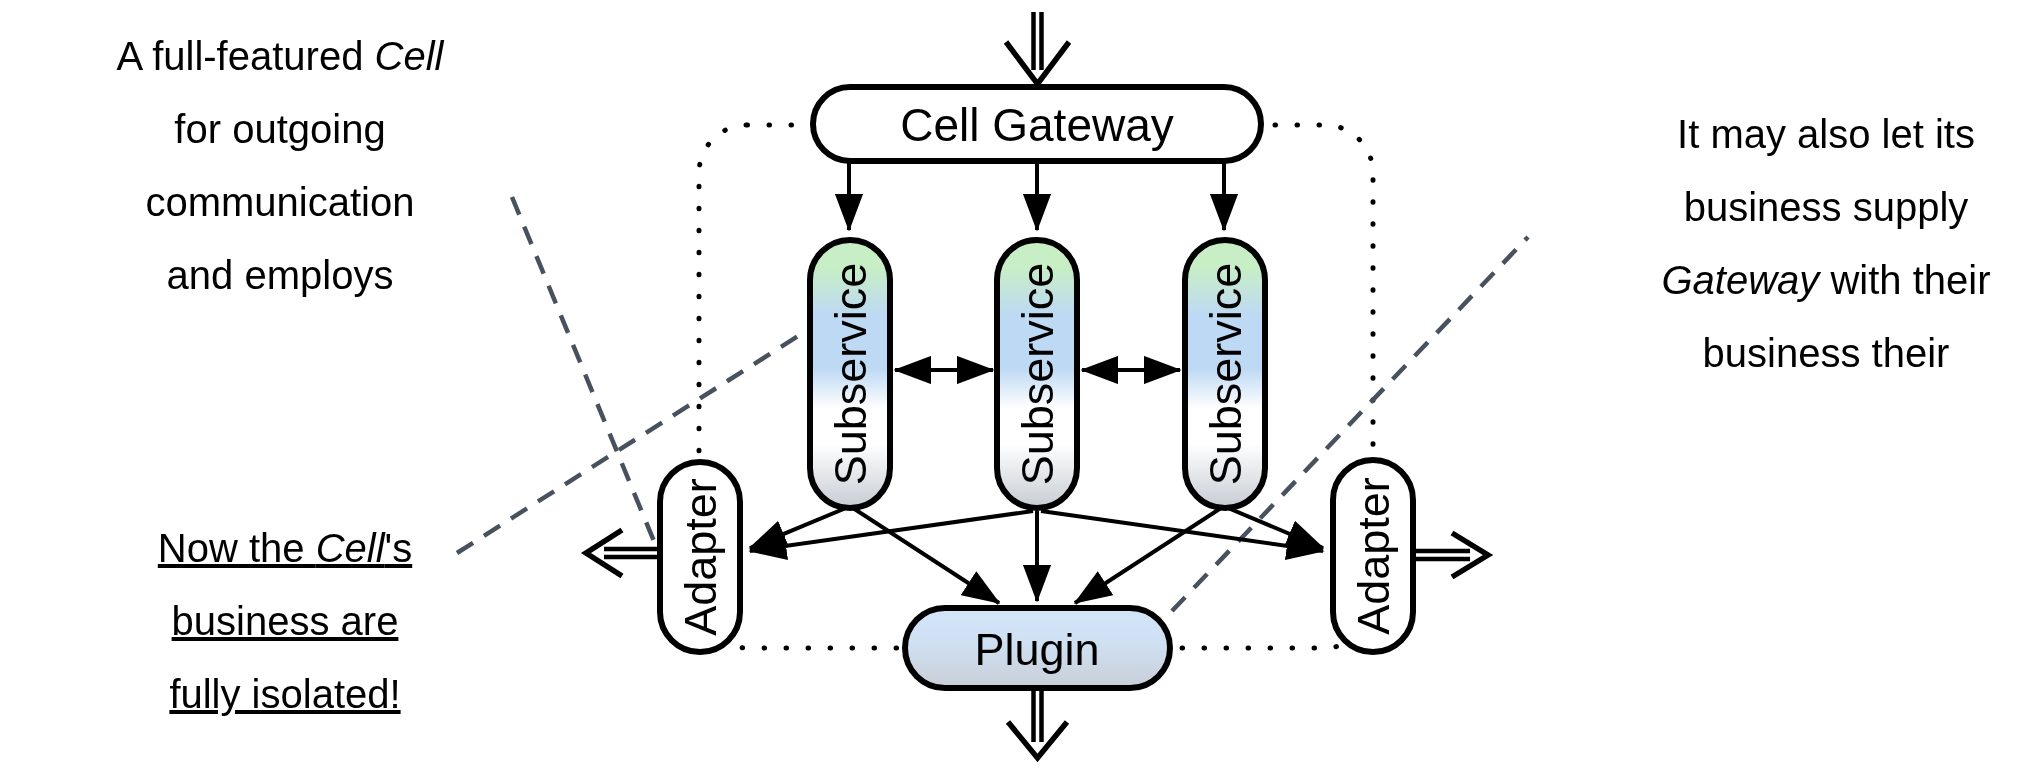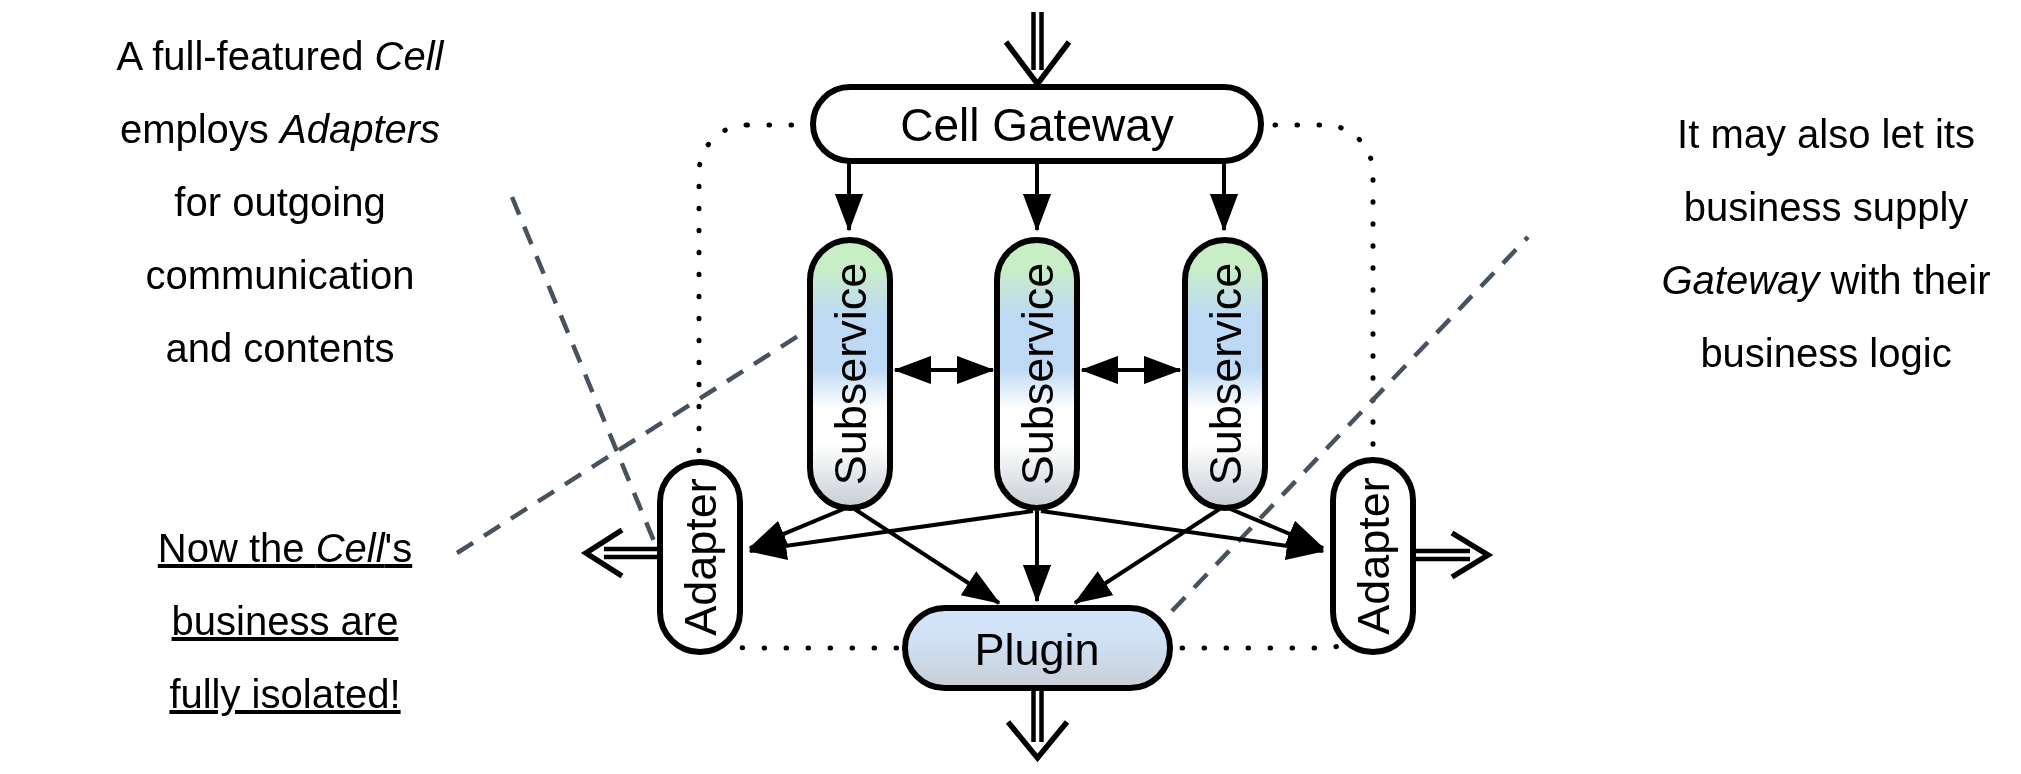--- a/index.html
+++ b/index.html
@@ -121,32 +121,31 @@
     </g>
     <g>
       <line x1="1033.5" y1="690" x2="1033.5" y2="742" class="dbl"></line>
       <line x1="1041.5" y1="690" x2="1041.5" y2="742" class="dbl"></line>
       <polyline points="1008,722 1037.5,758 1067,722" class="vhead"></polyline>
     </g>
   </svg>
 
   <div class="note" style="left:6px;top:20px;width:470px;">
     <div><span>A full-featured </span><span class="it">Cell</span></div>
-    <div><span>employs </span><span class="it">Adapters</span></div>
     <div><span>for outgoing</span></div>
     <div><span>communication</span></div>
-    <div><span>and contents</span></div>
+    <div><span>and employs</span></div>
   </div>
 
   <div class="note" style="left:20px;top:512px;width:452px;text-decoration:underline;">
     <div><span>Now the </span><span class="it">Cell</span><span>'s</span></div>
     <div><span>business are</span></div>
     <div><span>fully isolated!</span></div>
   </div>
 
   <div class="note" style="left:1552px;top:98px;width:470px;">
     <div><span>It may also let its</span></div>
     <div><span>business supply</span></div>
     <div><span class="it">Gateway</span><span> with their</span></div>
-    <div><span>business logic</span></div>
+    <div><span>business their</span></div>
   </div>
 
 </div>
 
 </body></html>

